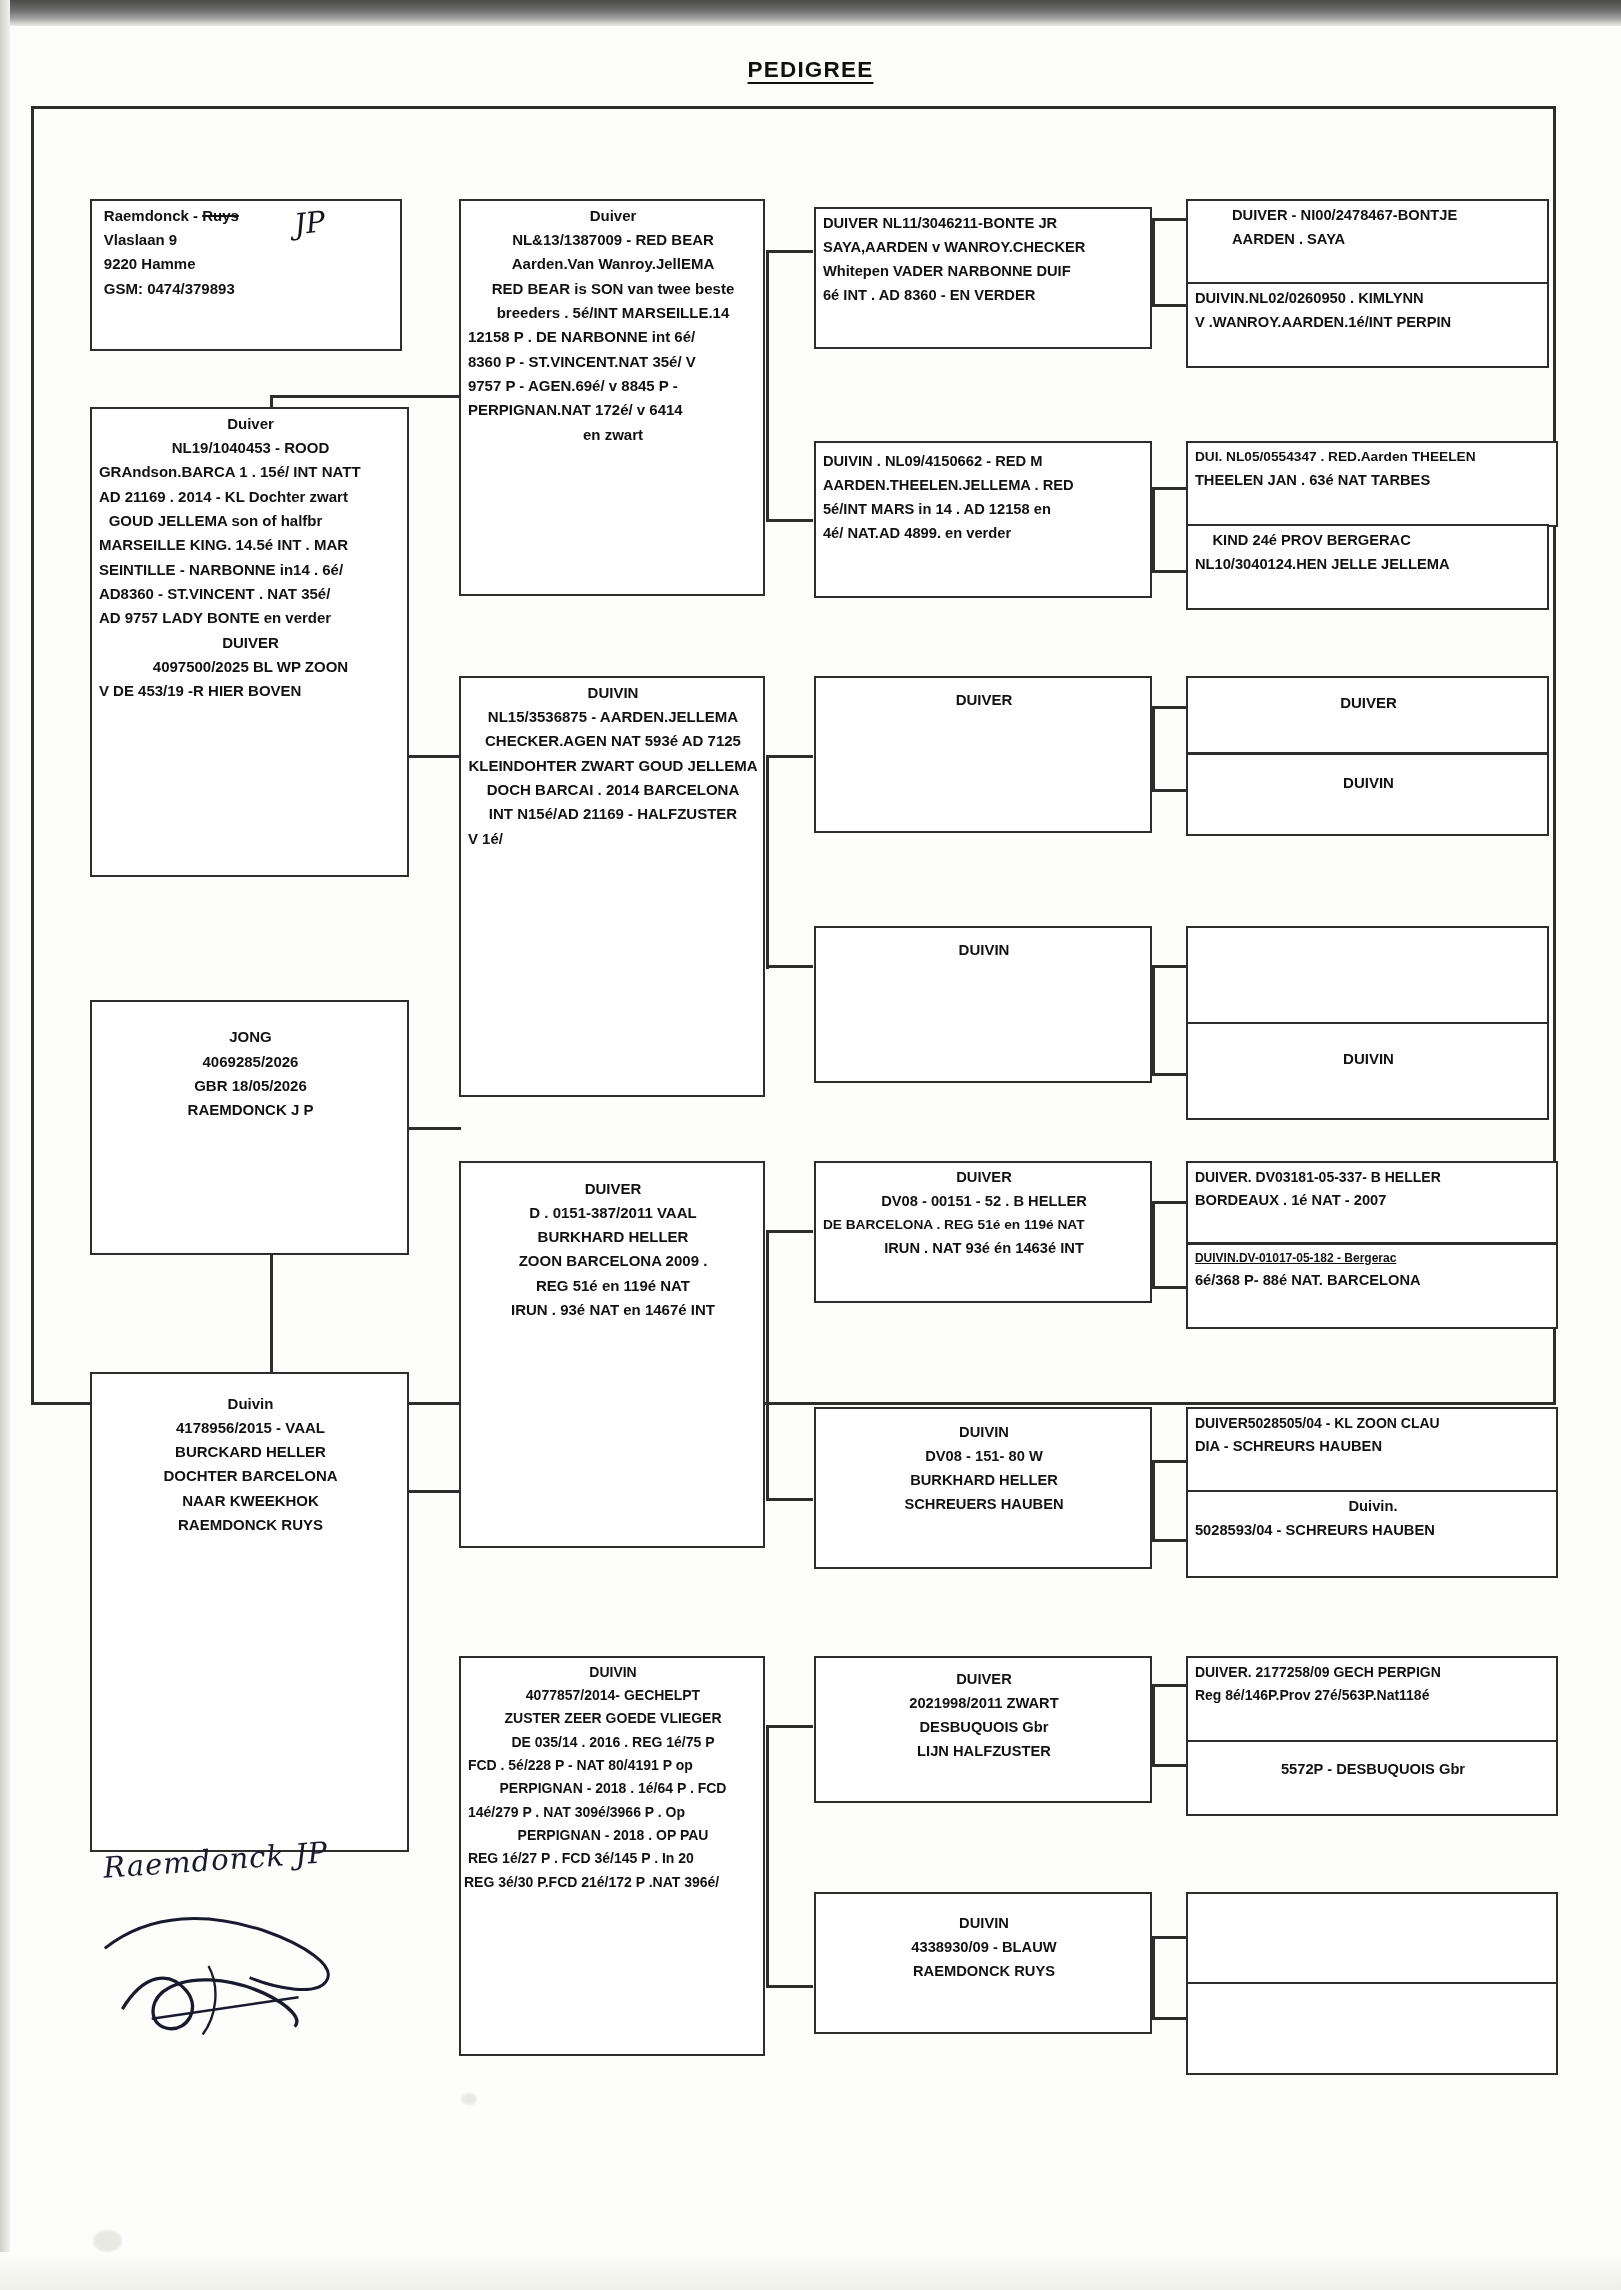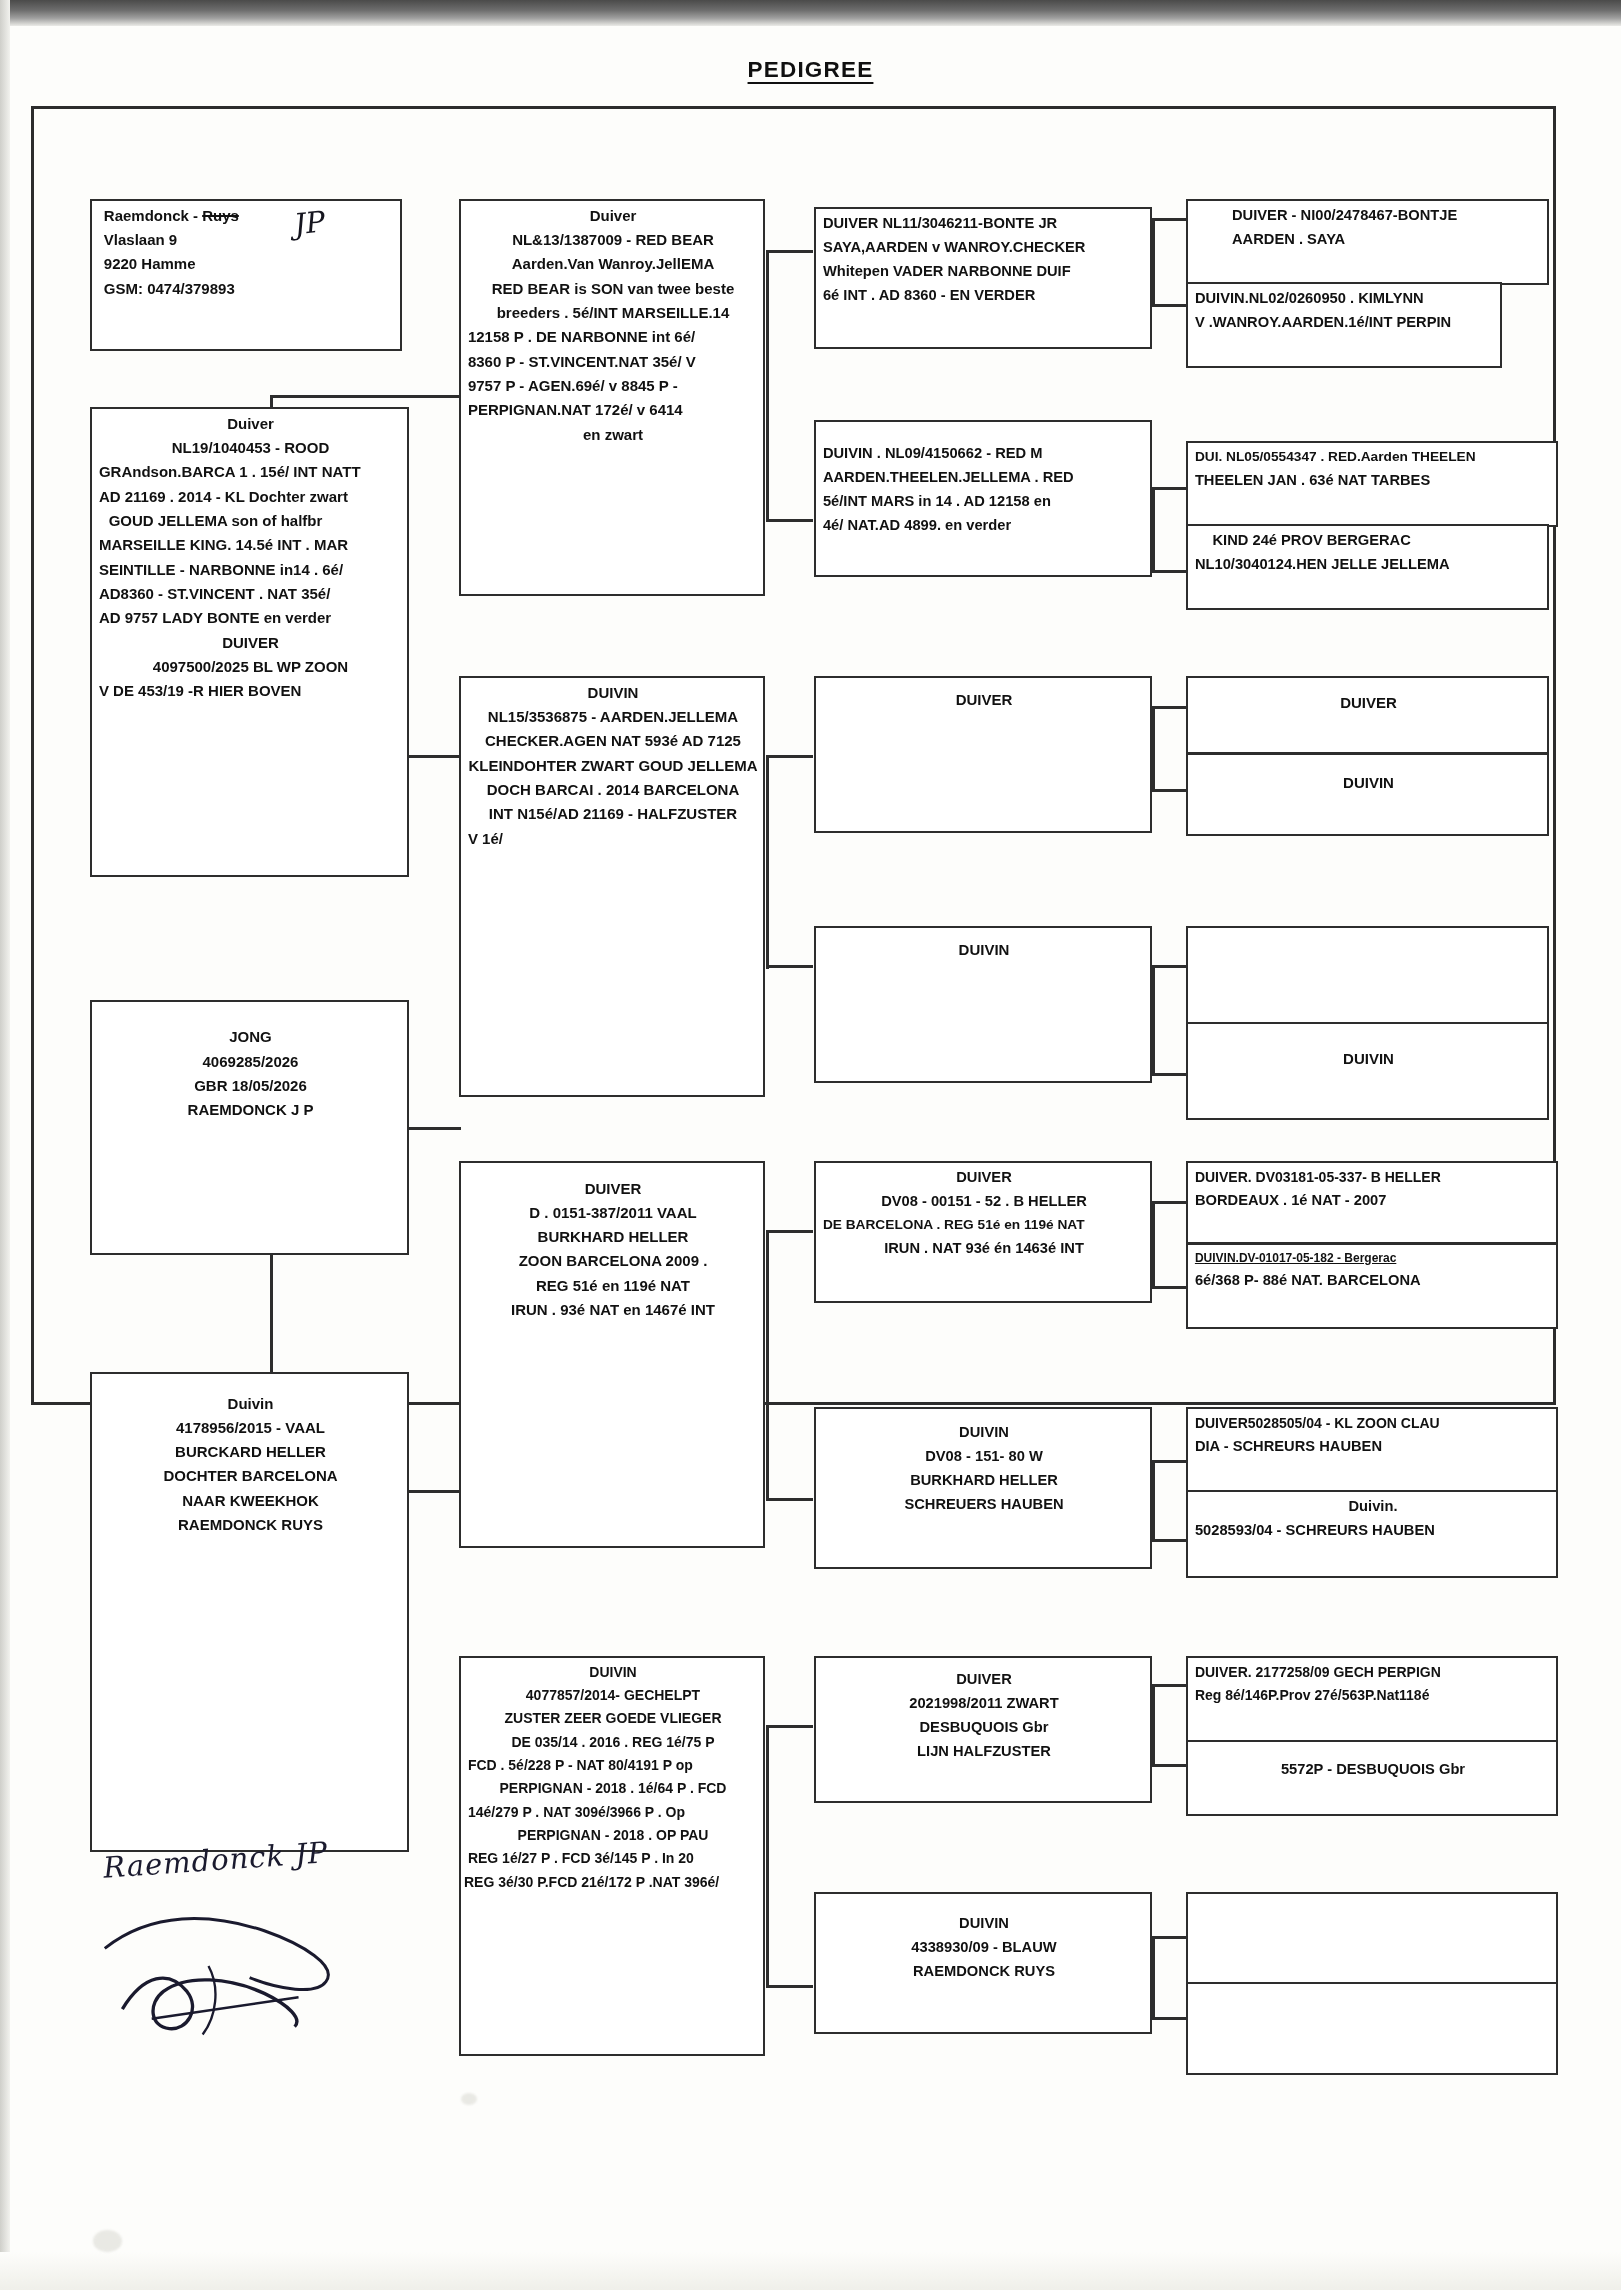--- a/index.html
+++ b/index.html
@@ -255,21 +255,21 @@
   <span class="ln" style="margin-left:-3.9px;">REG 3é/30 P.FCD 21é/172 P .NAT 396é/</span>
 </div>
 
 <div class="box small" style="left:814px;top:207px;width:338px;height:142px;">
   <span class="ln">DUIVER NL11/3046211-BONTE JR</span>
   <span class="ln">SAYA,AARDEN v WANROY.CHECKER</span>
   <span class="ln">Whitepen VADER NARBONNE DUIF</span>
   <span class="ln">6é INT . AD 8360 - EN VERDER</span>
 </div>
 
-<div class="box small" style="left:814px;top:420px;width:338px;height:157px;padding-top:24px;">
+<div class="box small" style="left:814px;top:441px;width:338px;height:157px;padding-top:11px;">
   <span class="ln">DUIVIN . NL09/4150662 - RED M</span>
   <span class="ln">AARDEN.THEELEN.JELLEMA . RED</span>
   <span class="ln">5é/INT MARS in 14 . AD 12158 en</span>
   <span class="ln">4é/ NAT.AD 4899. en verder</span>
 </div>
 
 <div class="box" style="left:814px;top:676px;width:338px;height:157px;padding-top:13.7px;">
   <span class="ln ctr">DUIVER</span>
 </div>
 
@@ -302,21 +302,21 @@
   <span class="ln ctr">DUIVIN</span>
   <span class="ln ctr">4338930/09 - BLAUW</span>
   <span class="ln ctr">RAEMDONCK RUYS</span>
 </div>
 
 <div class="box small" style="left:1186px;top:199px;width:363px;height:86px;padding-left:44px;">
   <span class="ln">DUIVER - NI00/2478467-BONTJE</span>
   <span class="ln">AARDEN . SAYA</span>
 </div>
 
-<div class="box small" style="left:1186px;top:282px;width:316px;height:86px;">
+<div class="box small" style="left:1186px;top:282px;width:363px;height:86px;">
   <span class="ln">DUIVIN.NL02/0260950 . KIMLYNN</span>
   <span class="ln">V .WANROY.AARDEN.1é/INT PERPIN</span>
 </div>
 
 <div class="box small" style="left:1186px;top:441px;width:372px;height:86px;">
   <span class="ln" style="font-size:13.7px;">DUI. NL05/0554347 . RED.Aarden THEELEN</span>
   <span class="ln">THEELEN JAN . 63é NAT TARBES</span>
 </div>
 
 <div class="box small" style="left:1186px;top:524px;width:363px;height:86px;">

